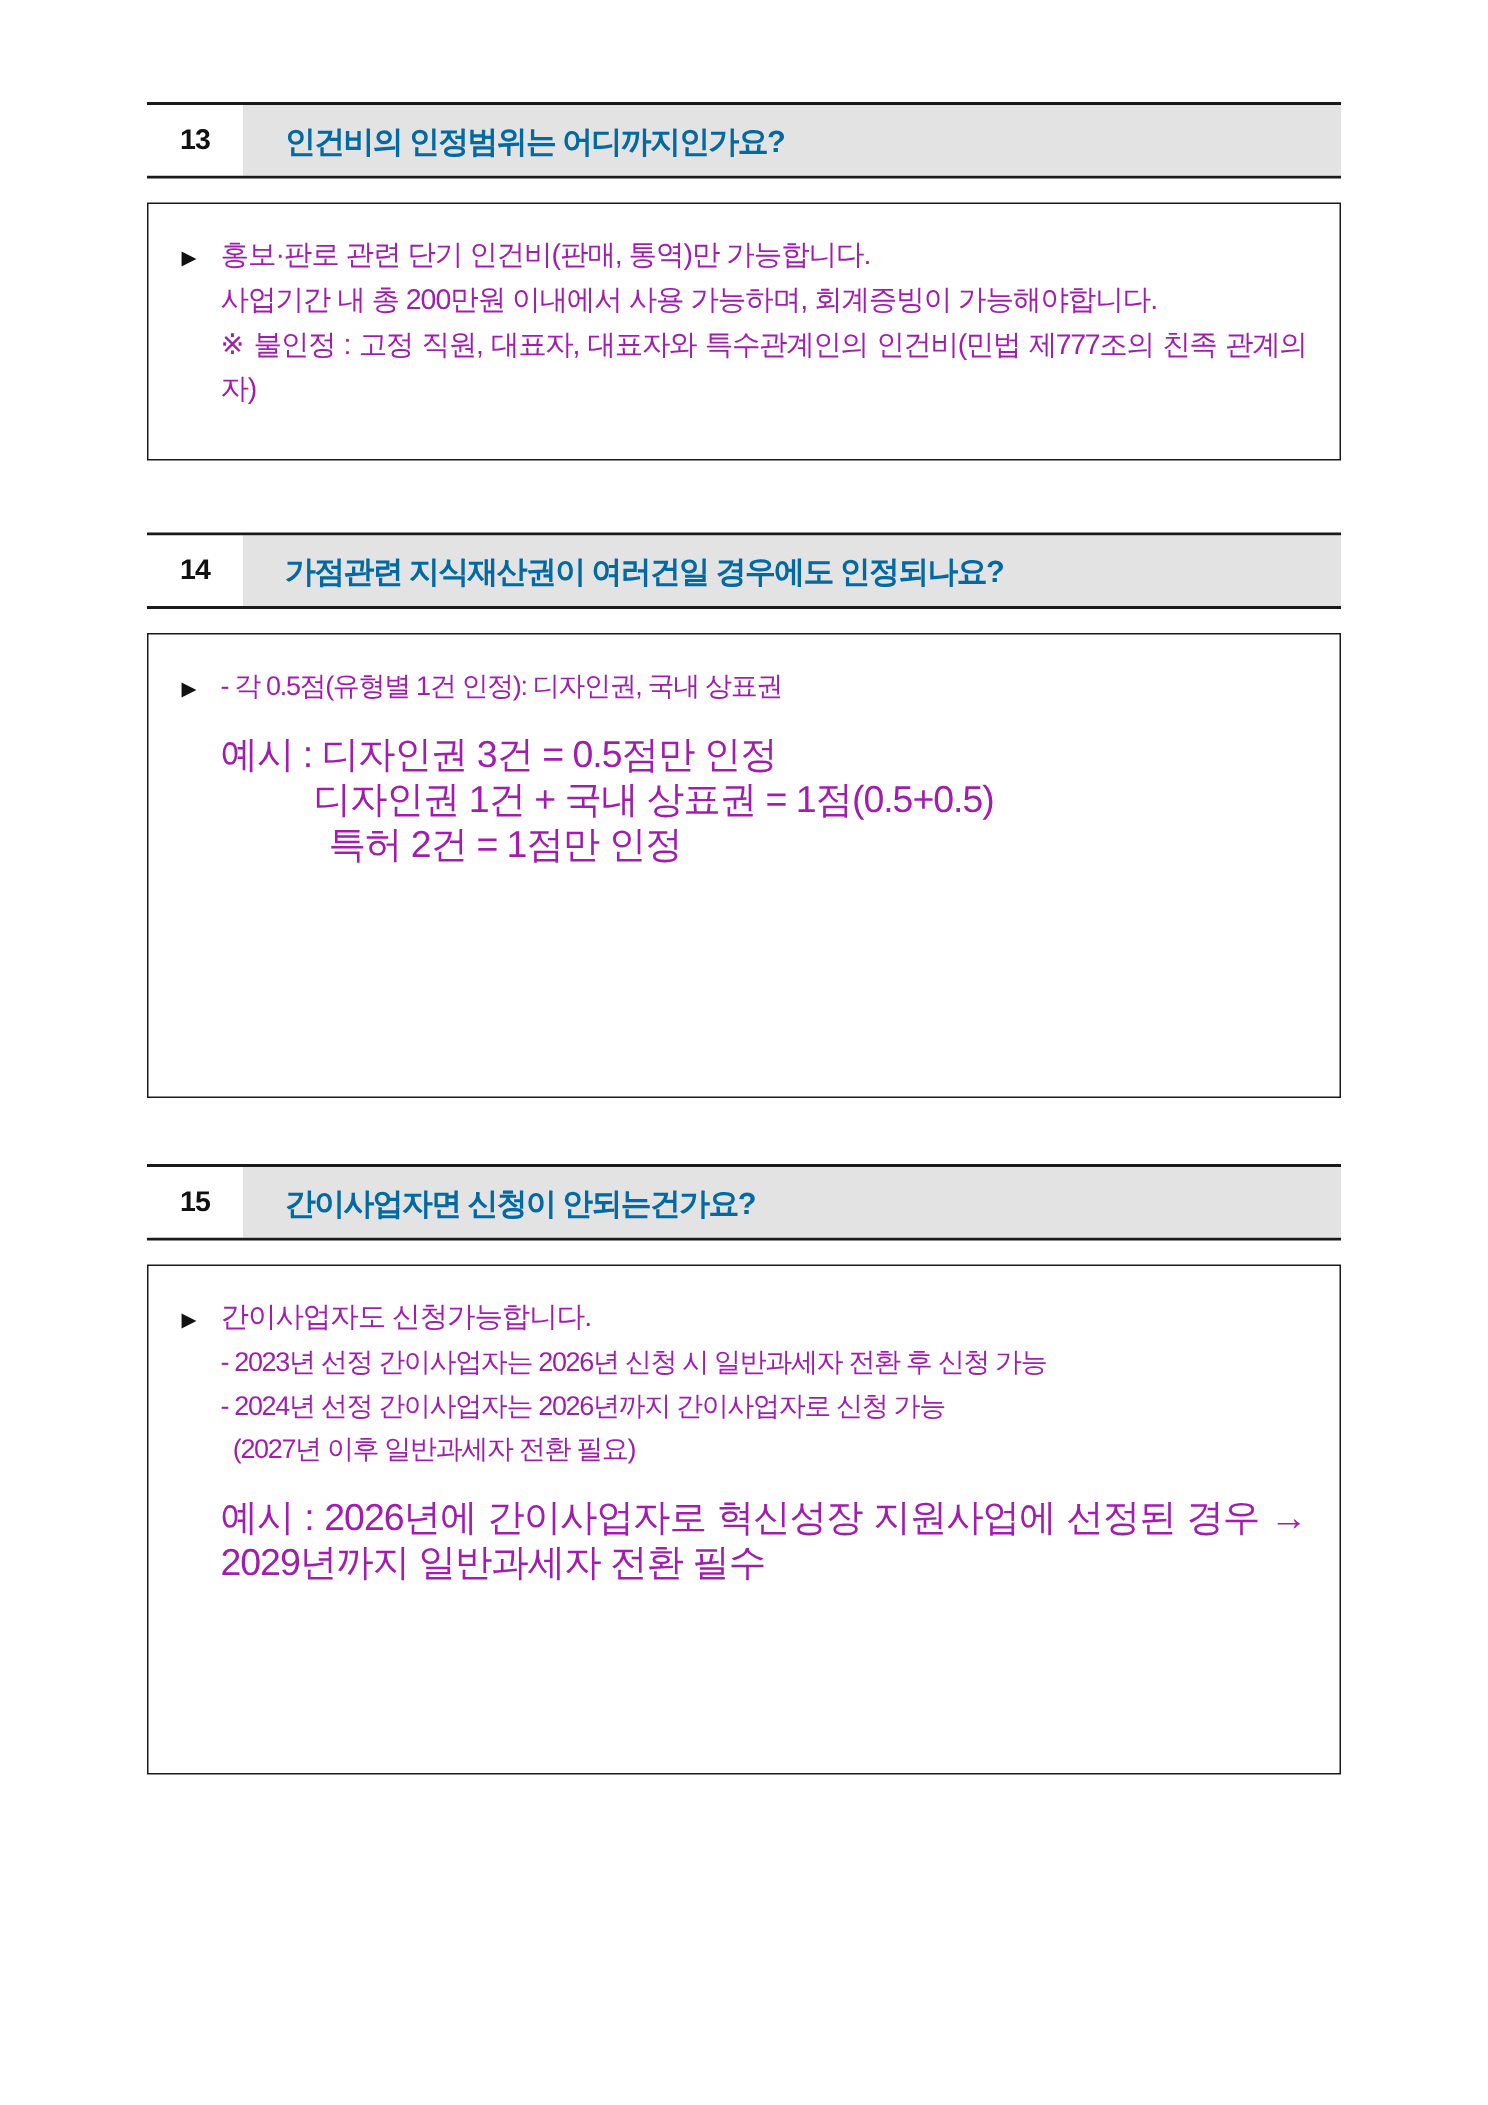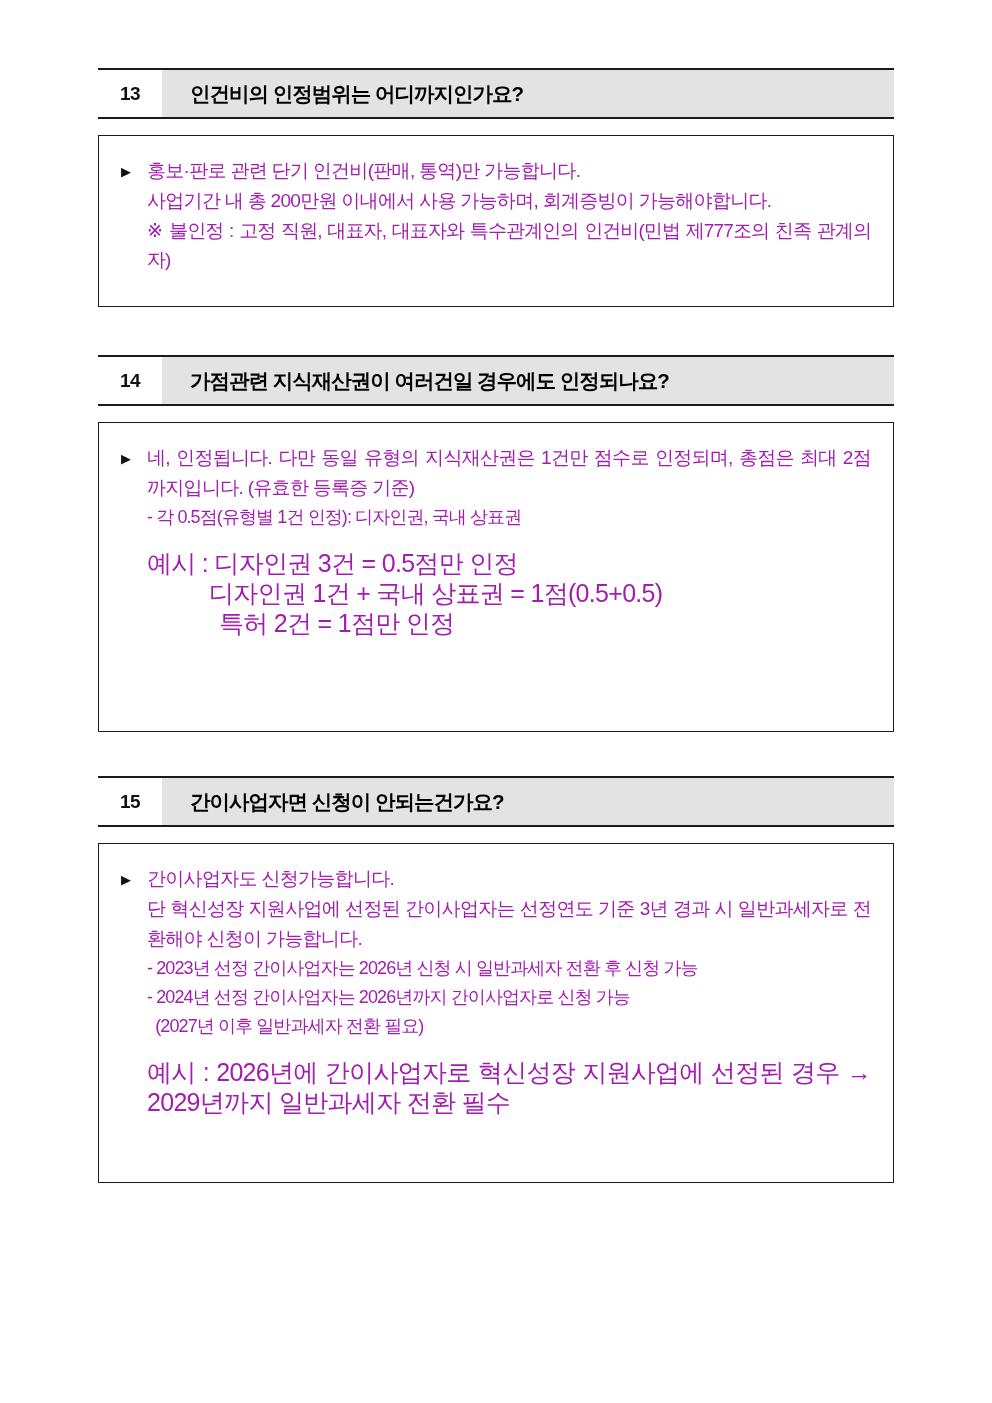--- a/index.html
+++ b/index.html
@@ -51,21 +51,21 @@
     flex: 1;
     background: #e3e3e3;
     display: flex;
     align-items: center;
     padding-left: 28px;
   }
   .qtext {
     font-size: 20.5px;
     font-weight: bold;
     letter-spacing: -1px;
-    color: #000000;
+    color: #0369a1;
     white-space: nowrap;
   }
 
   .abox {
     border: 1.5px solid #1a1a1a;
     margin-top: 16px;
     box-sizing: border-box;
     padding: 20px 22px 18px 22px;
     position: relative;
   }
@@ -156,21 +156,20 @@
       <div class="qnum">14</div>
       <div class="qtext-cell">
         <span class="qtext">가점관련 지식재산권이 여러건일 경우에도 인정되나요?</span>
       </div>
     </div>
 
     <div class="abox a14">
       <div class="arrow-line">
         <div class="arrow">▶</div>
         <div class="atext">
-          <p class="justify">네, 인정됩니다. 다만 동일 유형의 지식재산권은 1건만 점수로 인정되며, 총점은 최대 2점까지입니다. (유효한 등록증 기준)</p>
           <p class="sub">- 각 0.5점(유형별 1건 인정): 디자인권, 국내 상표권</p>
           <div class="example-block">
             <p class="ex-line">예시 :  디자인권 3건 = 0.5점만 인정</p>
             <p class="ex-line ex-indent-1">디자인권 1건 + 국내 상표권 = 1점(0.5+0.5)</p>
             <p class="ex-line ex-indent-2">특허 2건 = 1점만 인정</p>
           </div>
         </div>
       </div>
     </div>
   </div>
@@ -183,21 +182,20 @@
       <div class="qtext-cell">
         <span class="qtext">간이사업자면 신청이 안되는건가요?</span>
       </div>
     </div>
 
     <div class="abox a15">
       <div class="arrow-line">
         <div class="arrow">▶</div>
         <div class="atext">
           <p>간이사업자도 신청가능합니다.</p>
-          <p class="justify">단 혁신성장 지원사업에 선정된 간이사업자는 선정연도 기준 3년 경과 시 일반과세자로 전환해야 신청이 가능합니다.</p>
           <p class="sub">- 2023년 선정 간이사업자는 2026년 신청 시 일반과세자 전환 후 신청 가능</p>
           <p class="sub">- 2024년 선정 간이사업자는 2026년까지 간이사업자로 신청 가능</p>
           <p class="sub" style="white-space: pre;">  (2027년 이후 일반과세자 전환 필요)</p>
           <div class="example-block">
             <p class="ex-line justify">예시 : 2026년에 간이사업자로 혁신성장 지원사업에 선정된 경우 → 2029년까지 일반과세자 전환 필수</p>
           </div>
         </div>
       </div>
     </div>
   </div>

